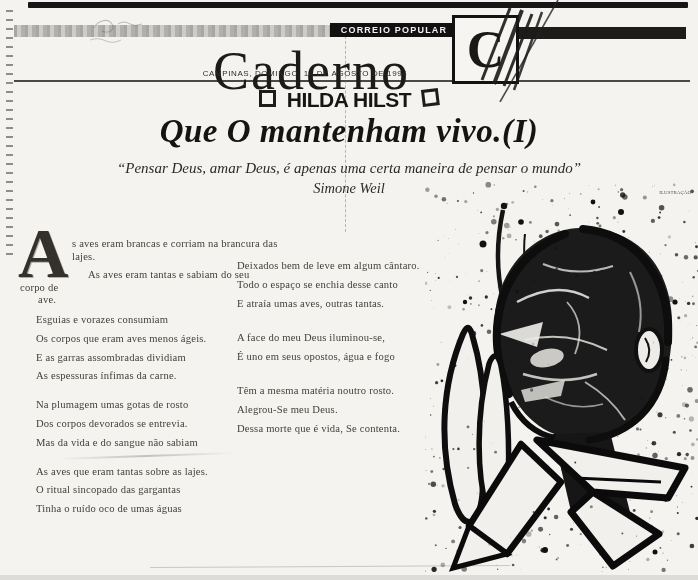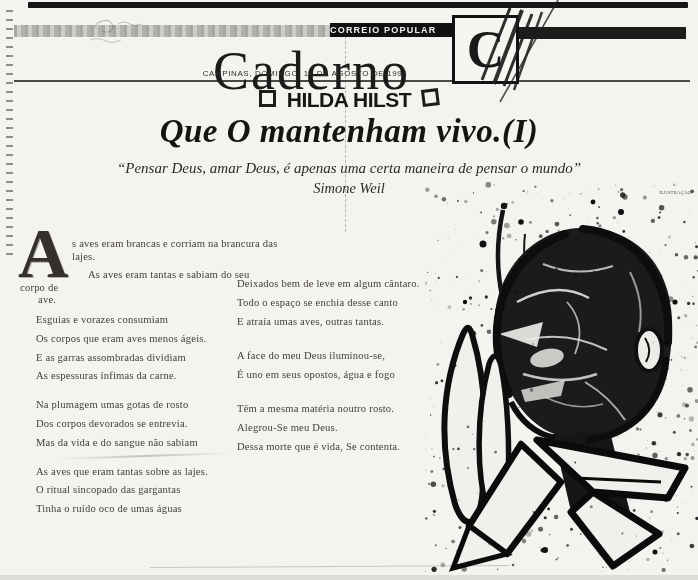--- a/index.html
+++ b/index.html
@@ -16,21 +16,21 @@
      transform:rotate(-2deg);opacity:.55;}
   .bottom-line{left:150px;top:566px;width:360px;height:1px;background:#b7b5b1;opacity:.7;transform:rotate(-.3deg);}
   .bottom-edge{left:0;top:575px;width:698px;height:5px;background:#dddcd8;}
 
   
   .band-left{left:14px;top:25px;width:316px;height:12px;opacity:.5;
      background:repeating-linear-gradient(90deg,#5a5a58 0 3px,#a7a5a1 3px 7px,#6f6d6a 7px 11px);}
   .band-right{left:510px;top:27px;width:176px;height:12px;background:#1d1c1b;}
   .wordmark{left:213px;top:24px;font-size:54px;line-height:1;letter-spacing:2px;color:#1c1b1a;z-index:3;margin-top:20px;}
   .pub-strip{left:330px;top:23px;width:128px;height:14px;background:#111;z-index:4;
-     display:flex;align-items:center;}
+     display:flex;align-items:center;justify-content:center;}
   .pub-strip span{font-family:"Liberation Sans",sans-serif;font-weight:bold;font-size:9px;
      letter-spacing:1.2px;color:#f2f1ed;}
   .c-box{left:452px;top:15px;width:61px;height:63px;background:#f6f5f1;border:3px solid #121212;z-index:5;
      display:flex;align-items:center;justify-content:center;}
   .c-box span{font-size:52px;font-weight:bold;color:#1a1918;line-height:1;}
   .mast-slash{left:430px;top:0;width:130px;height:102px;z-index:6;pointer-events:none;}
   .dateline{left:195px;top:69px;width:220px;text-align:center;z-index:4;
      font-family:"Liberation Sans",sans-serif;font-size:8px;letter-spacing:.6px;color:#2e2d2c;}
   .mast-rule{left:14px;top:80px;width:676px;height:2px;background:#4a4948;}
 
@@ -49,21 +49,21 @@
 
   
   .opening{left:18px;top:228px;width:220px;height:85px;}
   .dropcap{left:0;top:-6px;font-size:70px;line-height:.9;font-weight:bold;color:#34312d;
      text-shadow:1px 1px 0 rgba(120,116,110,.55);}
   .oline{position:absolute;font-size:10.6px;color:#44403a;white-space:nowrap;letter-spacing:.2px;}
   .o1{left:54px;top:10px;} .o2{left:54px;top:23px;} .o3{left:70px;top:41px;}
   .o4{left:2px;top:54px;} .o5{left:20px;top:66px;}
 
   .col-left{left:36px;top:311px;width:200px;}
-  .col-right{left:237px;top:274px;width:195px;}
+  .col-right{left:237px;top:256px;width:195px;}
   .stanza{margin:0;}
   .col-left .stanza{margin-bottom:10px;}
   .col-right .stanza{margin-bottom:15px;}
   .pline{font-size:10.6px;color:#44403a;white-space:nowrap;letter-spacing:.2px;}
   .col-left .pline{line-height:18.8px;}
   .col-right .pline{line-height:19px;}
 
   
   .handwriting{left:88px;top:14px;width:80px;height:34px;opacity:.55;}
 

